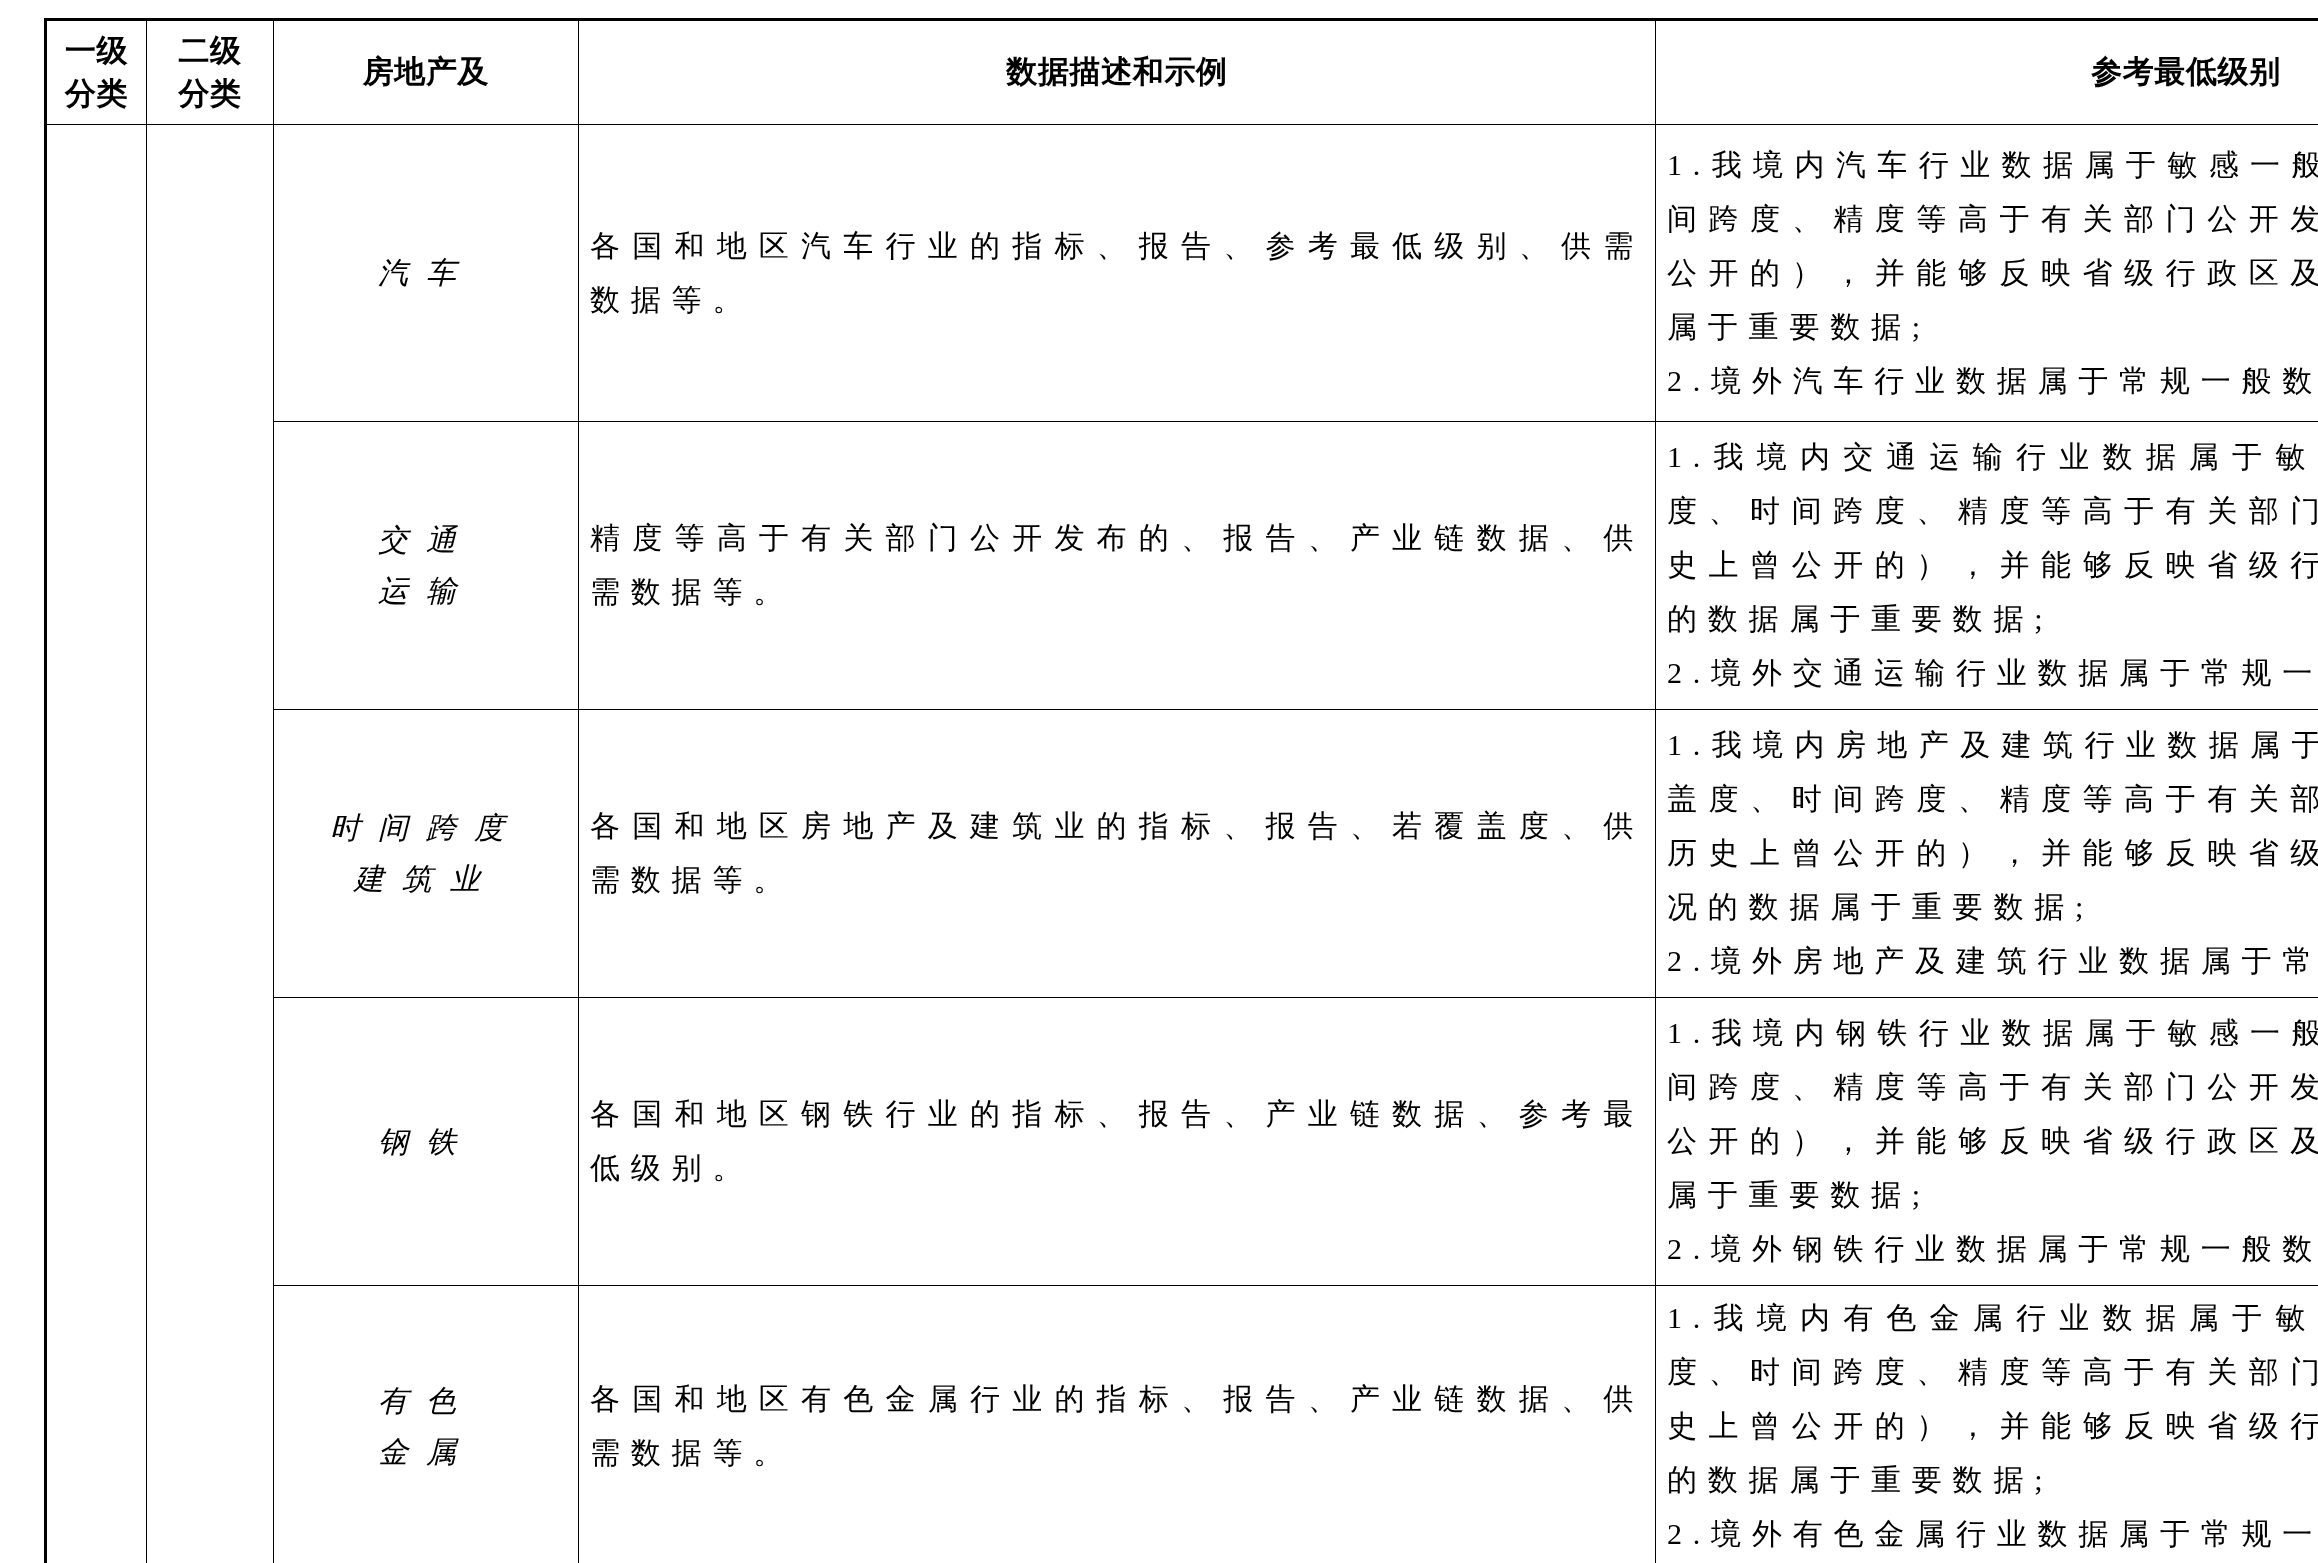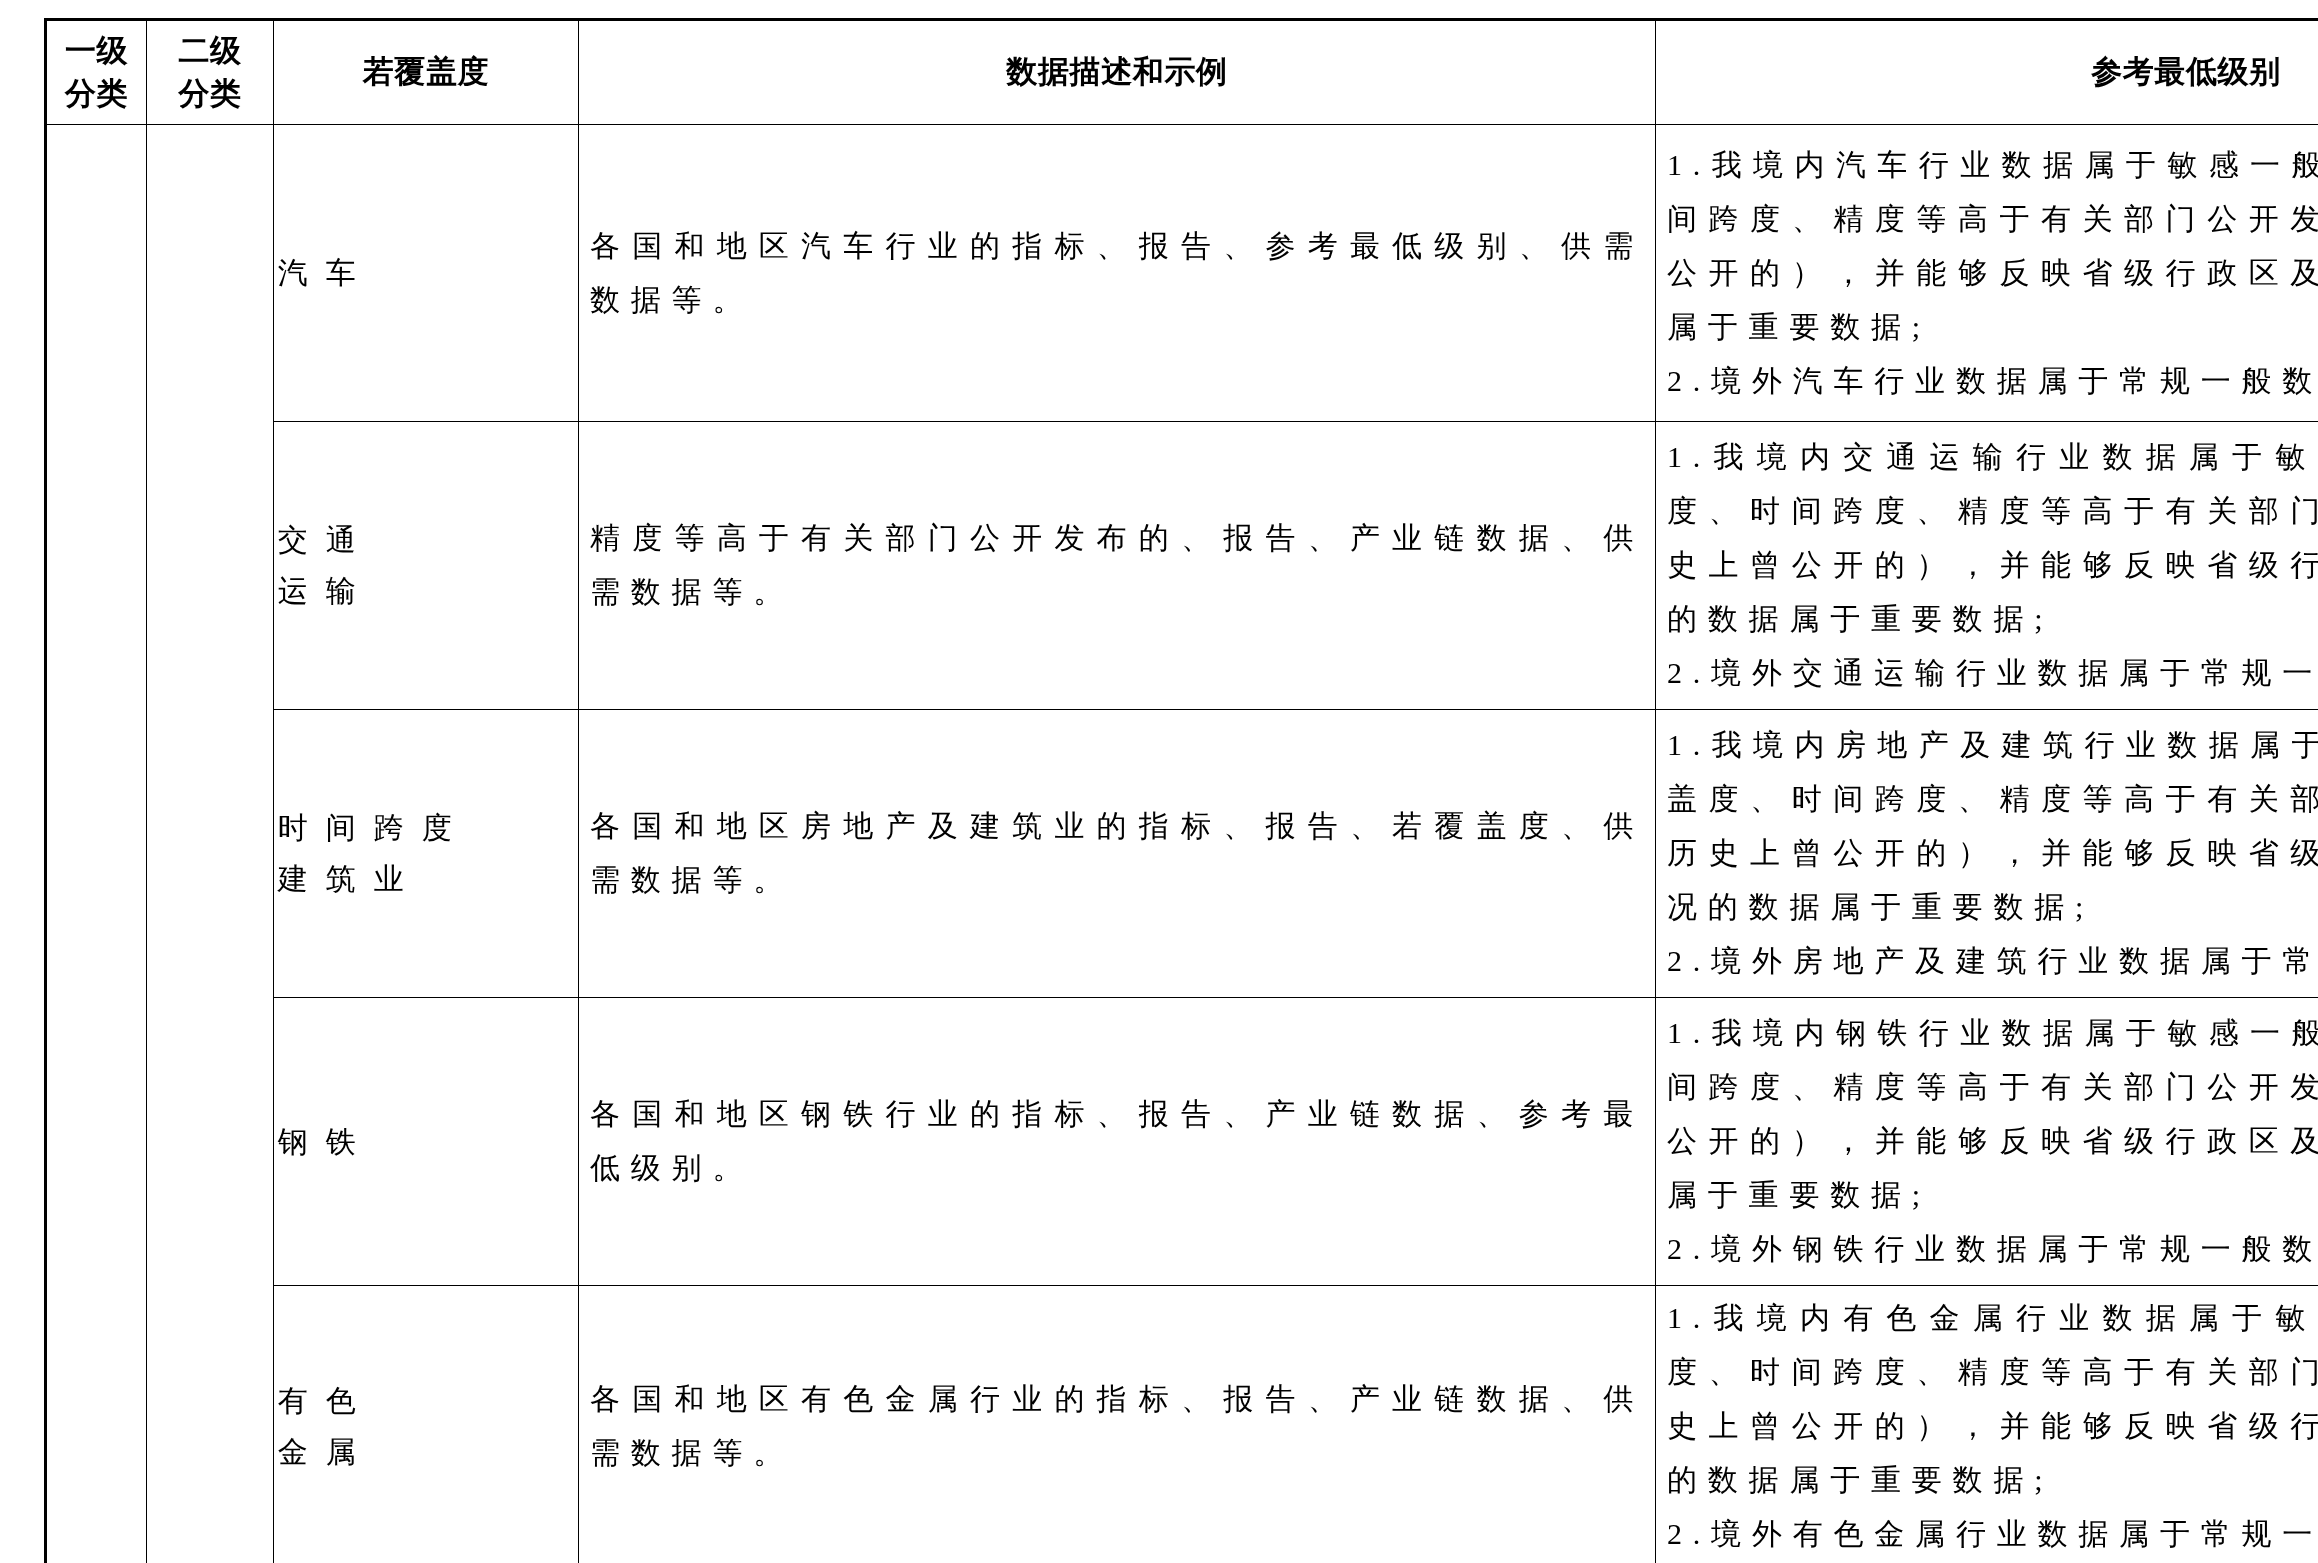--- a/index.html
+++ b/index.html
@@ -27,25 +27,27 @@
   .doc-table th {
     font-size: 31px;
     font-weight: bold;
     text-align: center;
     white-space: pre-line;
     line-height: 1.4;
     letter-spacing: 0.02em;
   }
   td.c1, td.c2 { background: #ffffff; }
   td.c3 {
+    text-align: center;
     white-space: pre-line;
     font-size: 30px;
     letter-spacing: 0.6em;
     line-height: 1.7;
     padding: 0 3.7px;
+    font-style: italic;
   }
   td.c4, td.c5 {
     font-size: 30px;
     text-align: justify;
     letter-spacing: 0.36em;
     line-height: 1.8;
     padding: 5.6px 11px;
   }
   td.c5 .ref-item { text-align: justify; }
   tr.r0 { height: 105px; }
@@ -66,21 +68,21 @@
     <col style="width:1077px">
     <col style="width:1062px">
   </colgroup>
 
   <tbody>
       <tr class="r0">
     <th>一级
 分类</th>
     <th>二级
 分类</th>
-    <th>若覆盖度</th>
+    <th>房地产及</th>
     <th>数据描述和示例</th>
     <th>参考最低级别</th>
   </tr>
 
   <tr class="r1">
     <td class="c1" rowspan="5"></td>
     <td class="c2" rowspan="5"></td>
     <td class="c3">汽车</td>
     <td class="c4">各国和地区汽车行业的指标、报告、参考最低级别、供需数据等。</td>
     <td class="c5">

